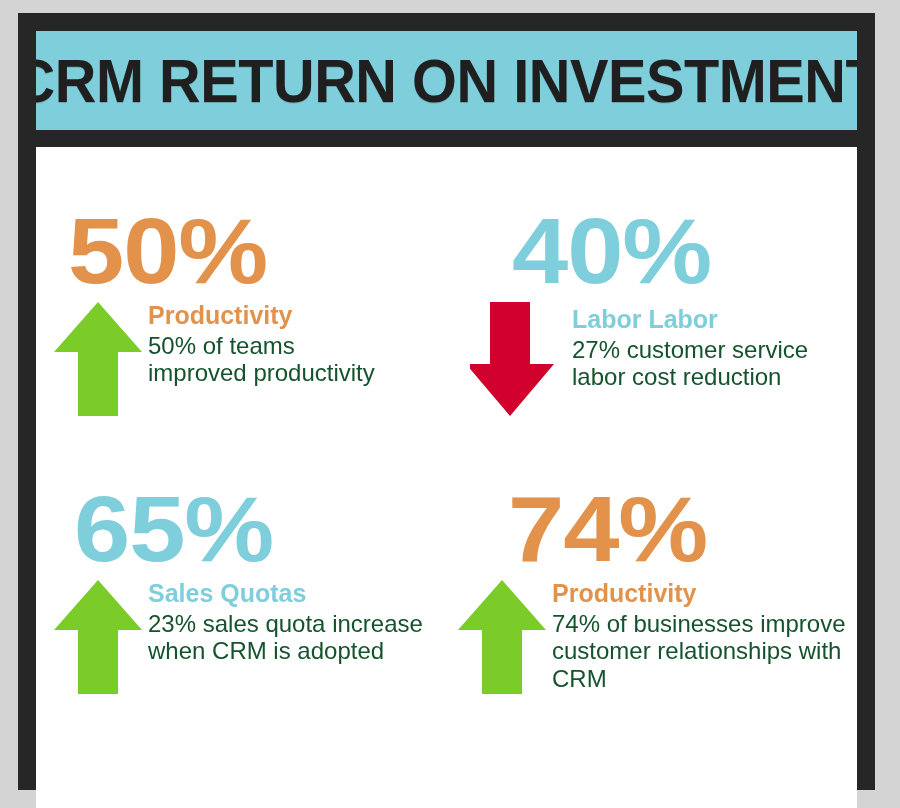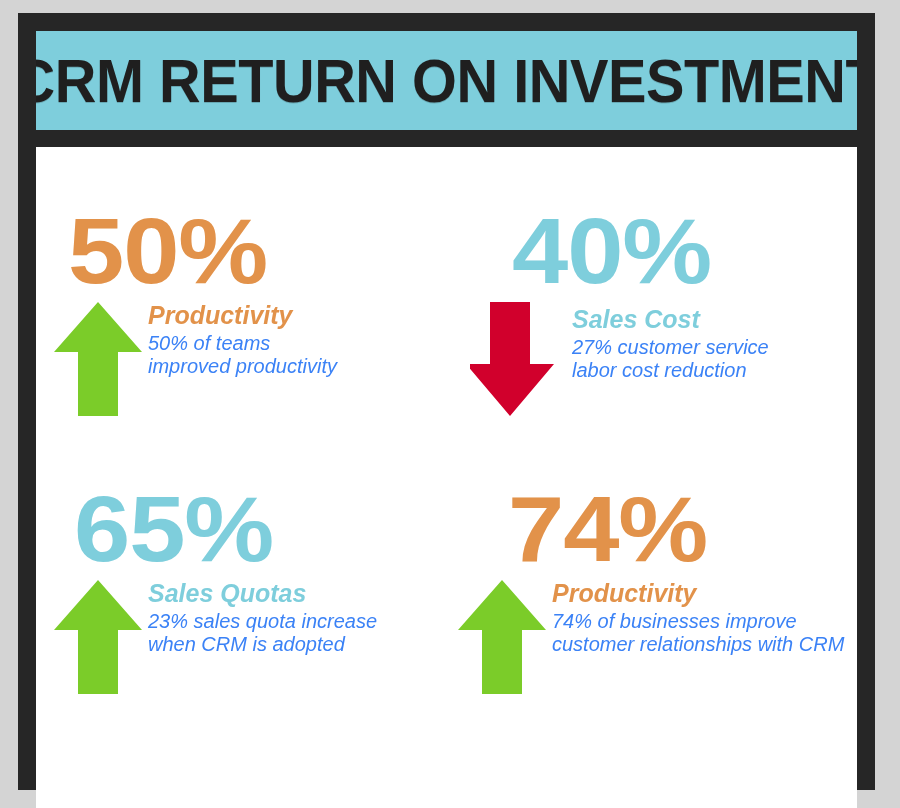--- a/index.html
+++ b/index.html
@@ -116,39 +116,38 @@
     width: 92px;
     height: 118px;
   }
   .arrow-wrap svg { display: block; }
 
   .stat-text {
     position: absolute;
     left: 96px;
     top: 2px;
     width: 300px;
-    font-style: italic;
   }
   .stat.q2 .stat-text { left: 102px; top: 6px; }
   .stat.q4 .stat-text { left: 96px; top: 2px; }
 
   .stat-label {
     font-family: "Liberation Sans Narrow", "Liberation Sans", sans-serif;
     font-weight: bold;
     font-size: 25px;
     line-height: 1.05;
     letter-spacing: 0px;
     margin: 0 0 4px 0;
     white-space: nowrap;
   }
   .stat-desc {
     font-family: "Liberation Sans Narrow", "Liberation Sans", sans-serif;
-    font-size: 20px;
+    font-size: 24px;
     line-height: 1.15;
-    color: #3b82f6;
+    color: #14532d;
     margin: 0;
     white-space: pre-line;
   }
 
   
   .c-orange { color: #e2924a; }
   .c-blue   { color: #7ecedc; }
 </style>
 </head>
 <body>
@@ -182,21 +181,21 @@
 
       <div class="stat q2">
         <div class="stat-number c-blue">40%</div>
         <div class="stat-body">
           <div class="arrow-wrap">
             <svg width="92" height="118" viewBox="0 0 92 118" aria-hidden="true">
               <polygon points="20,2 60,2 60,64 84,64 40,116 -4,64 20,64" fill="#d1002c"></polygon>
             </svg>
           </div>
           <div class="stat-text">
-            <div class="stat-label c-blue">Sales Cost</div>
+            <div class="stat-label c-blue">Labor Labor</div>
             <div class="stat-desc">27% customer service
 labor cost reduction</div>
           </div>
         </div>
       </div>
 
       <div class="stat q3">
         <div class="stat-number c-blue">65%</div>
         <div class="stat-body">
           <div class="arrow-wrap">

